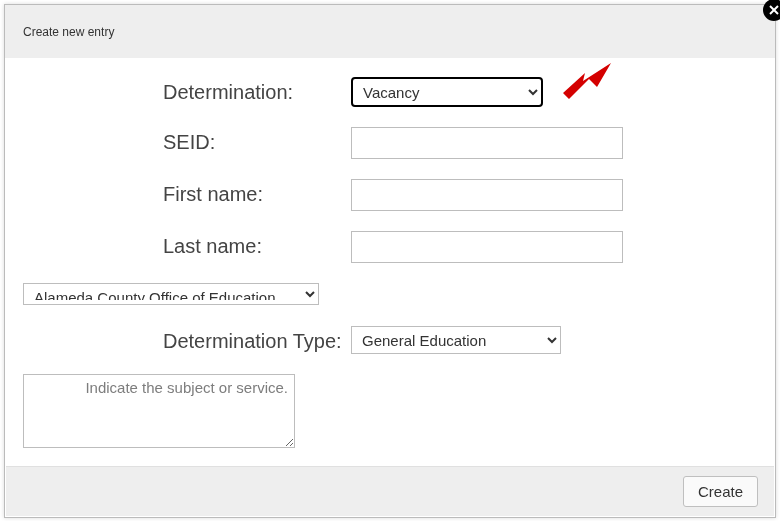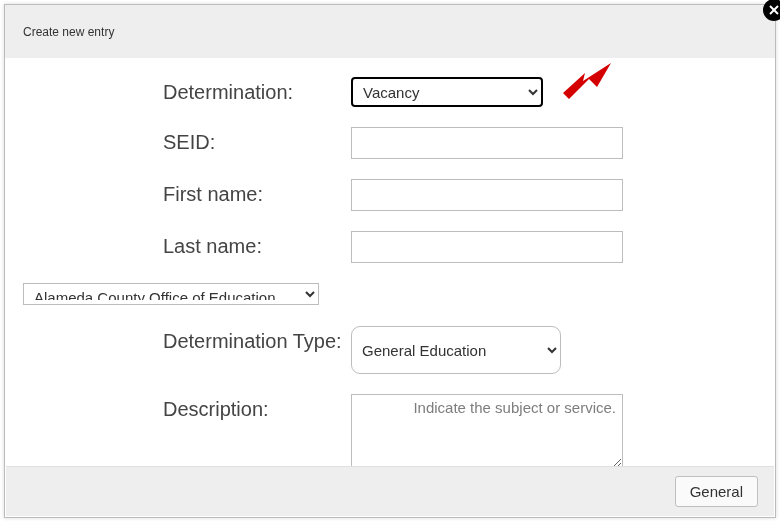--- a/index.html
+++ b/index.html
@@ -85,22 +85,21 @@
   .txt-std {
     width: 272px;
     height: 32px;
   }
   .sel-cds {
     width: 296px;
     height: 22px;
   }
   .sel-mis {
     width: 210px;
-    height: 48px;
-    border-radius: 9px;
+    height: 28px;
   }
   .ta-desc {
     width: 272px;
     height: 74px;
     resize: both;
     color: #333;
     text-align: right;
   }
   .ta-desc::placeholder { color: #7d7d7d; }
   .footer {
@@ -191,29 +190,28 @@
     <div class="row">
       <div class="lbl">Determination Type:</div>
       <div class="ctl">
         <select class="sel-mis">
           <option>General Education</option>
         </select>
       </div>
     </div>
 
     <div class="row">
-      <div class="lbl">Description:</div>
       <div class="ctl">
         <textarea class="ta-desc" placeholder="Indicate the subject or service." style=""></textarea>
       </div>
     </div>
 
   </div>
 
   <div class="footer">
-    <button class="btn-create">General</button>
+    <button class="btn-create">Create</button>
   </div>
 
   <svg class="arrow" viewBox="0 0 50 40">
     <polygon points="0,30 22,10 20,18 48,0 34,24 26,16 6,36" fill="#d40000"></polygon>
   </svg>
 
 </div>
 
 </body></html>

